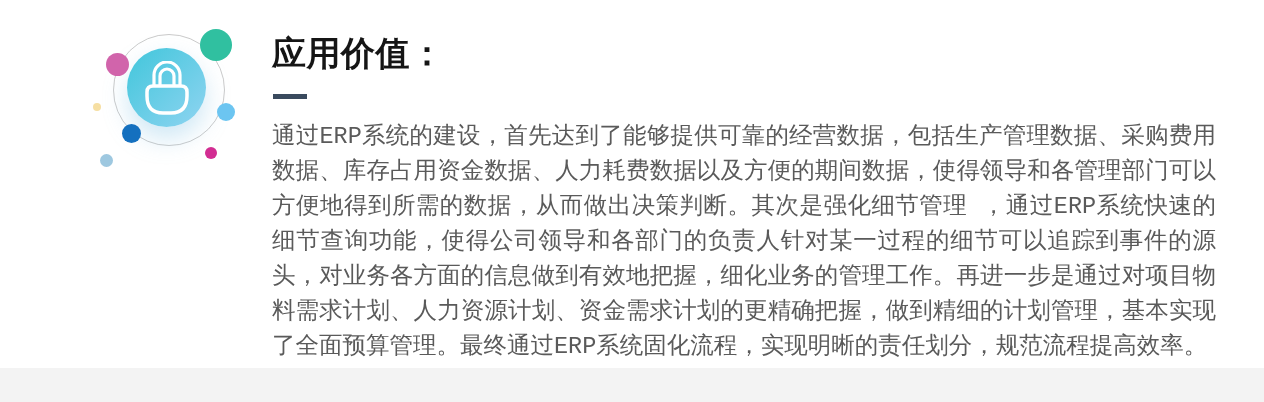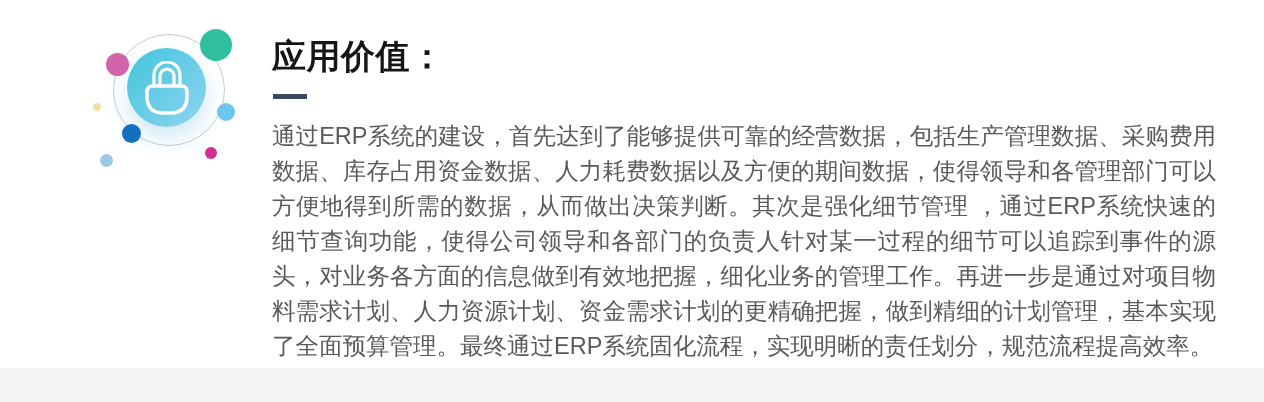--- a/index.html
+++ b/index.html
@@ -3,21 +3,21 @@
 <meta charset="utf-8">
 <style>
   * { margin: 0; padding: 0; box-sizing: border-box; }
   html, body { background: #f3f3f3; }
   .canvas {
     position: relative;
     width: 1264px;
     height: 368px;
     background: #ffffff;
     overflow: hidden;
-    font-family: Liberation Sans, sans-serif;
+    font-family: Liberation Mono, monospace;
   }
 
   
   .badge-group { position: absolute; left: 0; top: 0; width: 260px; height: 200px; }
   .orbit-ring {
     position: absolute; left: 113px; top: 34px;
     width: 112px; height: 112px;
     border: 1px solid #cbcbcb; border-radius: 50%;
   }
   .badge-circle {

